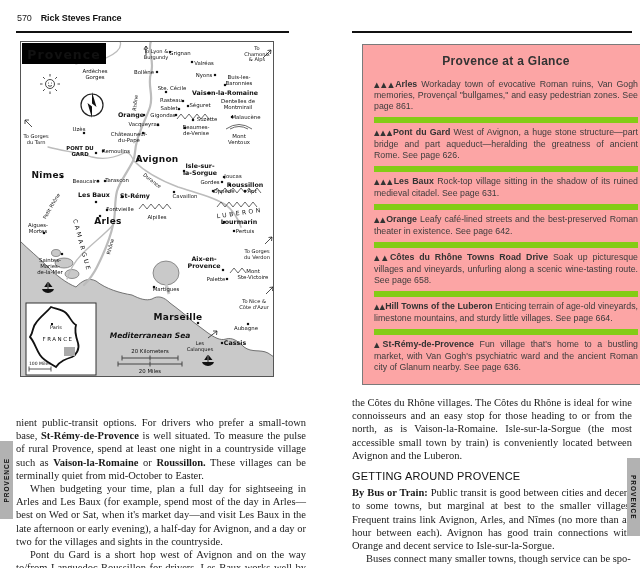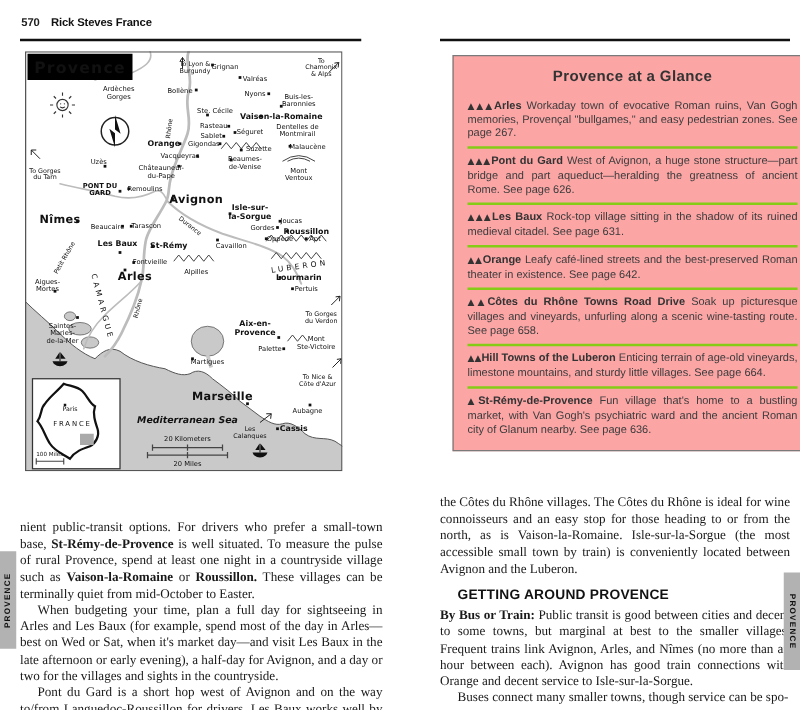--- a/index.html
+++ b/index.html
@@ -3,50 +3,50 @@
 <meta charset="utf-8">
 <style>
   html,body{margin:0;padding:0;background:#e8e8e8;}
   #spread{position:relative;width:640px;height:568px;background:#ffffff;overflow:hidden;
           font-family:"Liberation Serif",serif;color:#1a1a1a;}
   
   .runhead{position:absolute;top:13px;font-family:"Liberation Sans",sans-serif;font-size:9px;
            letter-spacing:-0.1px;white-space:nowrap;color:#111;}
   #head-left{left:17px;}
   #head-right{right:8px;text-align:right;margin-top:48px;}
-  .runhead .pn{font-weight:bold;color:#222;text-align:right;}
+  .runhead .pn{font-weight:normal;color:#222;text-align:right;}
   .runhead .bt{font-weight:bold;margin-left:9px;text-align:center;}
   #head-right .bt{margin-left:0;margin-right:9px;}
   .headrule{position:absolute;top:31px;height:1.5px;background:#111;}
   #rule-left{left:16px;width:273px;}
   #rule-right{left:352px;width:280px;}
   
   .sidetab{position:absolute;width:13px;height:78px;background:#b2b2b2;display:flex;
            align-items:center;justify-content:center;}
   #tab-left{left:0;top:441px;}
   #tab-right{left:627px;top:458px;}
   .sidetab span{font-family:"Liberation Sans",sans-serif;font-weight:bold;font-size:6.5px;
                 letter-spacing:1px;color:#111;writing-mode:vertical-rl;}
   #tab-left span{transform:rotate(180deg);}
   
   .bodycol{position:absolute;font-size:10.5px;line-height:13.2px;text-align:justify;}
   #body-left{left:16px;top:384px;width:290px;margin-top:32px;}
   #body-right{left:352px;top:396px;width:280px;}
   .para{margin:0;}
   .para.indent{text-indent:14px;}
   .para .b{font-weight:bold;}
-  .secthead{font-family:"Liberation Sans",sans-serif;font-weight:bold;font-size:11px;
-            letter-spacing:0.2px;margin:8px 0 3px 14px;color:#111;text-align:left;}
+  .secthead{font-family:"Liberation Sans",sans-serif;font-weight:normal;font-size:11px;
+            letter-spacing:0.2px;margin:8px 0 3px 0;color:#111;text-align:left;}
   
   #glance{position:absolute;left:362px;top:44px;width:288px;box-sizing:border-box;
           border:1.5px solid #7a7a7a;background:#fca5a5;padding:8px 11px 6px 11px;
           font-family:"Liberation Sans",sans-serif;color:#333;}
   #glance h2{margin:1px 0 6px 0;font-size:12px;text-align:center;letter-spacing:0.3px;color:#333;}
   .gitem{padding:4.5px 0 5px 0;font-size:8.8px;line-height:10.8px;text-align:justify;color:#3c3c3c;}
-  .gitem + .gitem{border-top:2px solid #84cc16;}
+  .gitem + .gitem{border-top:6px solid #84cc16;}
   .gitem .rate{font-family:"DejaVu Sans",sans-serif;font-size:7.2px;font-weight:bold;color:#333;}
   .gitem .nm{font-weight:bold;color:#333;}
   
   #map-wrap{position:absolute;left:20px;top:41px;width:254px;height:336px;background:#fff;}
   #map-svg{display:block;}
   #map-svg text{font-family:"DejaVu Sans",sans-serif;fill:#111;}
   .ml-sm{font-size:5.4px;}
   .ml-to{font-size:5.1px;}
   .ml-bd{font-size:6.3px;font-weight:bold;}
   .ml-big{font-size:9px;font-weight:bold;letter-spacing:0.3px;}
@@ -281,21 +281,21 @@
 
   <div class="bodycol" id="body-left">
       <p class="para"><span>nient public-transit options. For drivers who prefer a small-town base, </span><span class="b">St-Rémy-de-Provence</span><span> is well situated. To measure the pulse of rural Provence, spend at least one night in a countryside village such as </span><span class="b">Vaison-la-Romaine</span><span> or </span><span class="b">Roussillon.</span><span> These villages can be terminally quiet from mid-October to Easter.</span></p>
       <p class="para indent"><span>When budgeting your time, plan a full day for sightseeing in Arles and Les Baux (for example, spend most of the day in Arles—best on Wed or Sat, when it's market day—and visit Les Baux in the late afternoon or early evening), a half-day for Avignon, and a day or two for the villages and sights in the countryside.</span></p>
       <p class="para indent"><span>Pont du Gard is a short hop west of Avignon and on the way to/from Languedoc-Roussillon for drivers. Les Baux works well by car from Avignon and better from Arles, and in high season by bus from Arles. The town of Orange ties in tidily with a trip to</span></p>
     </div>
 
   <div id="glance">
     <h2>Provence at a Glance</h2>
     <div id="glance-items">
-        <div class="gitem"><span class="rate">▲▲▲</span><span class="nm">Arles </span><span>Workaday town of evocative Roman ruins, Van Gogh memories, Provençal "bullgames," and easy pedestrian zones. See page 267.</span></div>
+        <div class="gitem"><span class="rate">▲▲▲</span><span class="nm">Arles </span><span>Workaday town of evocative Roman ruins, Van Gogh memories, Provençal "bullgames," and easy pedestrian zones. See page 861.</span></div>
         <div class="gitem"><span class="rate">▲▲▲</span><span class="nm">Pont du Gard </span><span>West of Avignon, a huge stone structure—part bridge and part aqueduct—heralding the greatness of ancient Rome. See page 626.</span></div>
         <div class="gitem"><span class="rate">▲▲▲</span><span class="nm">Les Baux </span><span>Rock-top village sitting in the shadow of its ruined medieval citadel. See page 631.</span></div>
         <div class="gitem"><span class="rate">▲▲</span><span class="nm">Orange </span><span>Leafy café-lined streets and the best-preserved Roman theater in existence. See page 642.</span></div>
         <div class="gitem"><span class="rate">▲▲</span><span class="nm">Côtes du Rhône Towns Road Drive </span><span>Soak up picturesque villages and vineyards, unfurling along a scenic wine-tasting route. See page 658.</span></div>
         <div class="gitem"><span class="rate">▲▲</span><span class="nm">Hill Towns of the Luberon </span><span>Enticing terrain of age-old vineyards, limestone mountains, and sturdy little villages. See page 664.</span></div>
         <div class="gitem"><span class="rate">▲</span><span class="nm">St-Rémy-de-Provence </span><span>Fun village that's home to a bustling market, with Van Gogh's psychiatric ward and the ancient Roman city of Glanum nearby. See page 636.</span></div>
       </div>
   </div>
 
   <div class="bodycol" id="body-right">

